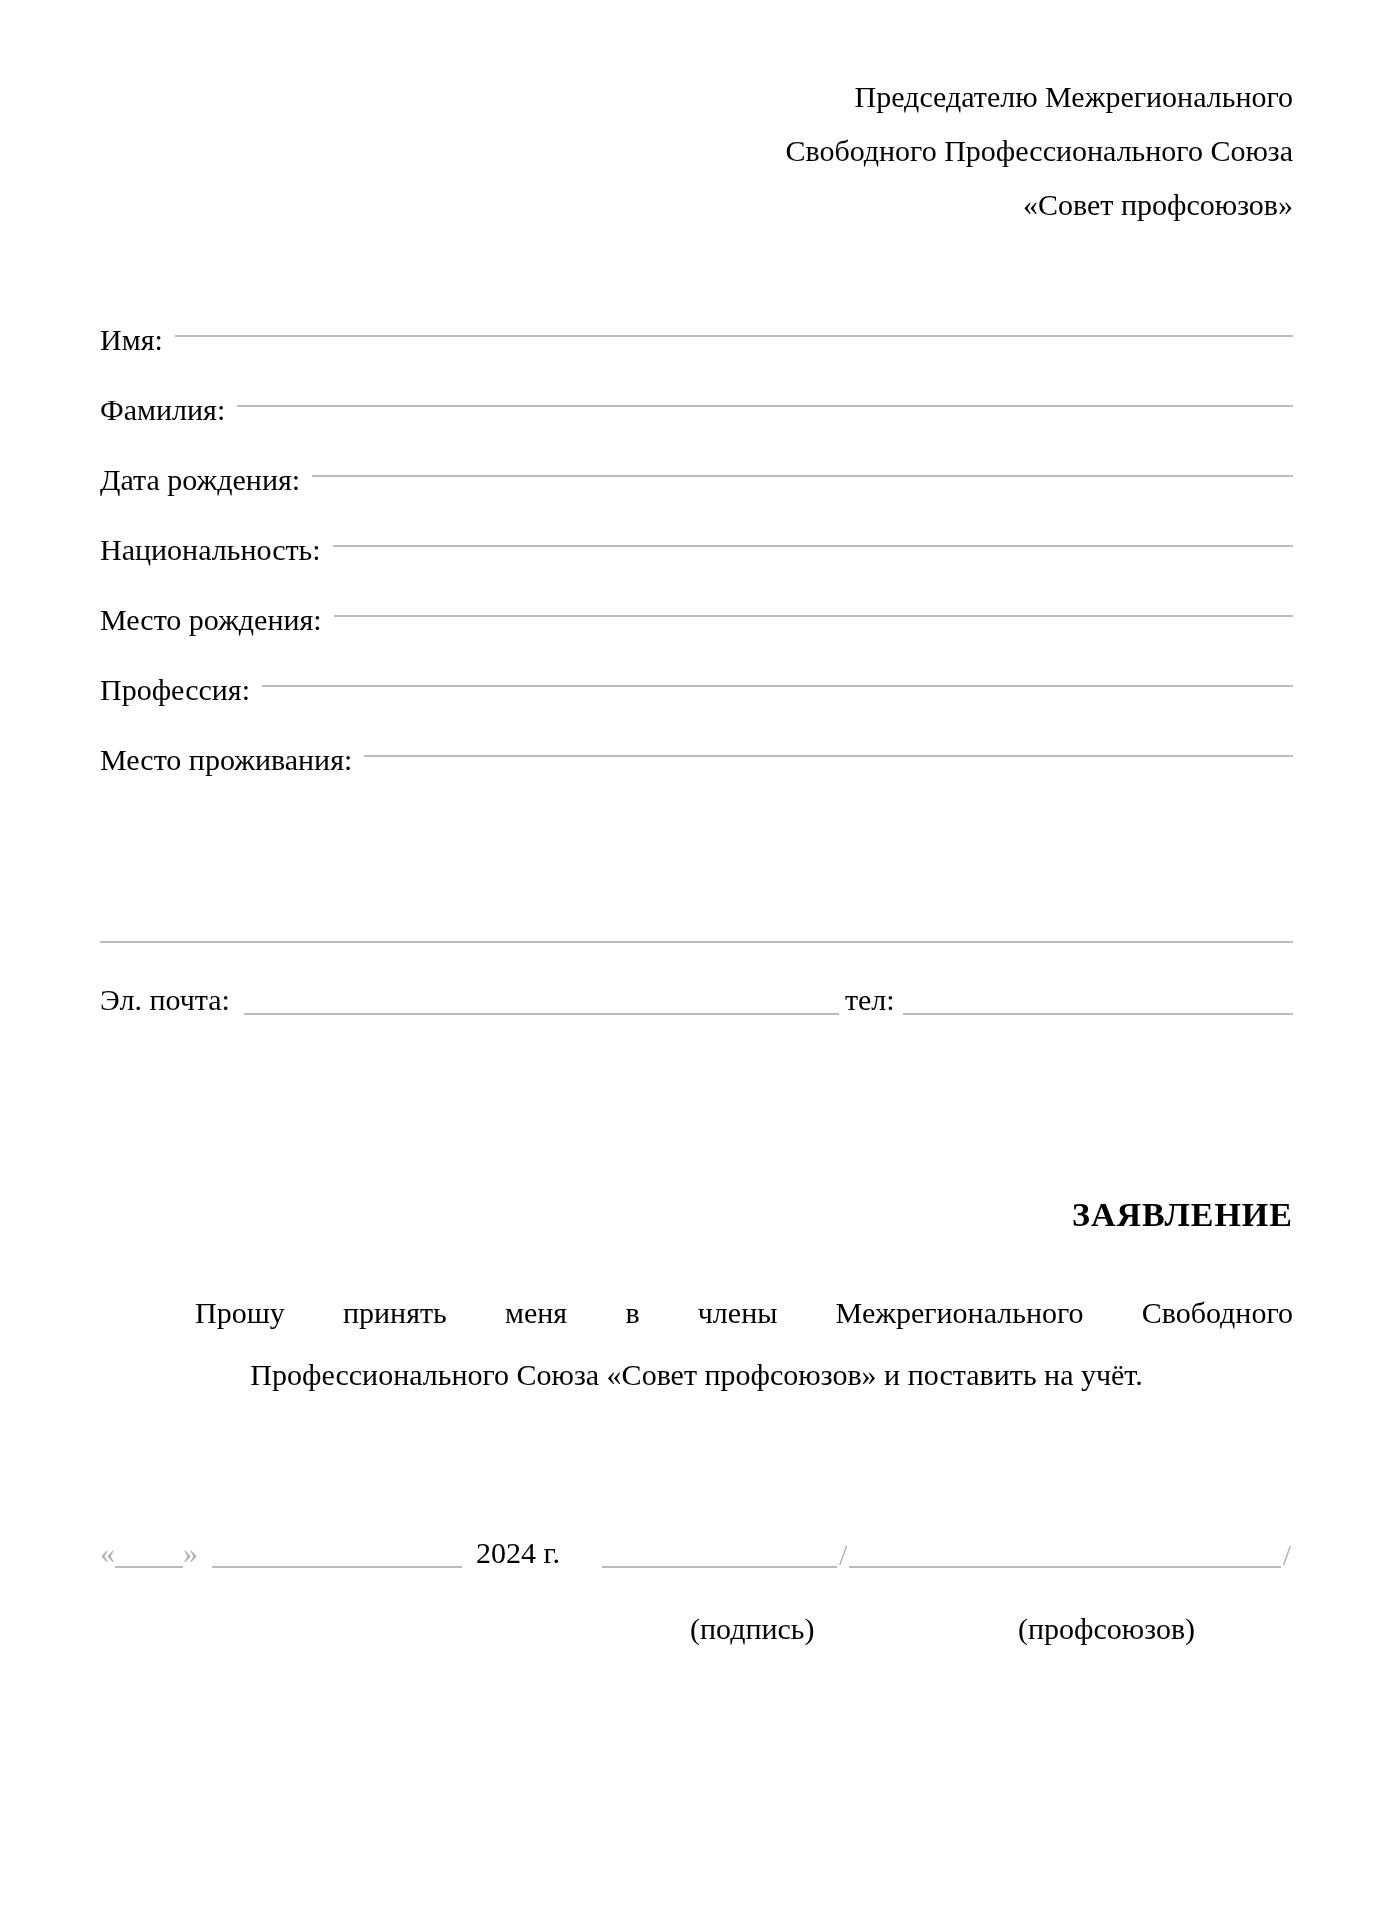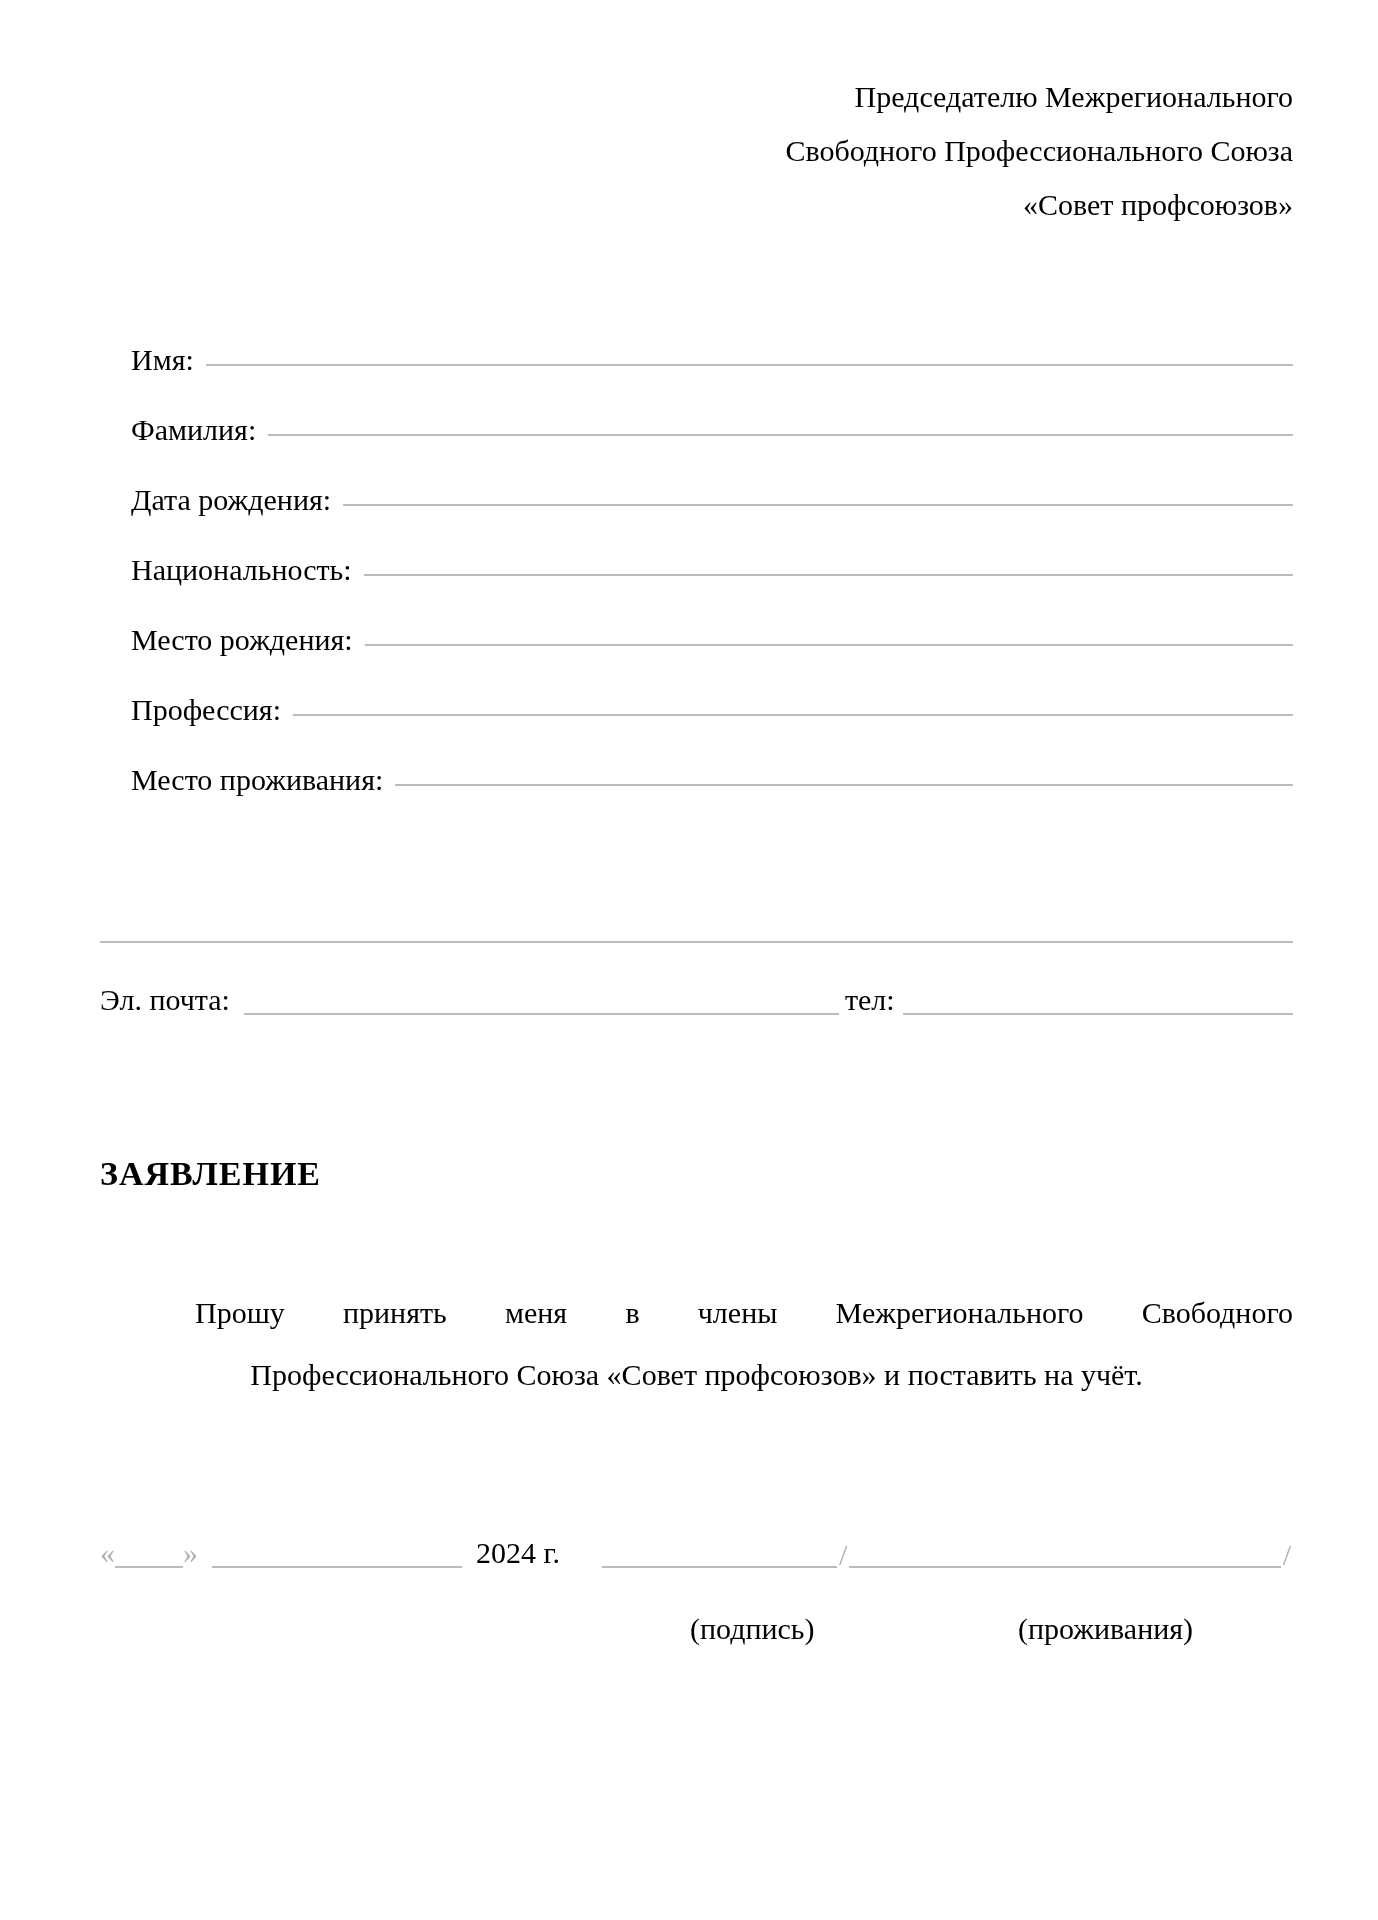--- a/index.html
+++ b/index.html
@@ -12,21 +12,21 @@
     overflow:hidden;
   }
   
   .addr {
     position:absolute; top:70px; left:100px; right:85px;
     text-align:right;
     font-size:30px; line-height:54px;
   }
   
   .fields { position:absolute; top:325px; left:100px; right:85px; }
-  .field-row { display:flex; align-items:center; height:70px;margin-left:31px; }
+  .field-row { display:flex; align-items:flex-start; height:70px; }
   .field-row .lbl { font-size:30px; line-height:1; white-space:nowrap; }
   .blank {
     flex:1 1 auto;
     border-bottom:2px solid #bcbcbc;
     margin-left:12px;
     height:10px;
   }
   .fullline {
     position:absolute; top:941px; left:100px; right:85px;
     border-bottom:2px solid #bcbcbc; height:0;
@@ -34,22 +34,22 @@
   .contact-row {
     position:absolute; top:945px; left:100px; right:85px;
     display:flex; align-items:flex-end; height:70px;
   }
   .contact-row .lbl { font-size:30px; line-height:1; white-space:nowrap; }
   .blank-email { flex:0 0 595px; border-bottom:2px solid #bcbcbc; margin-left:14px; height:10px; }
   .contact-row .lbl.tel { margin-left:6px; }
   .blank-phone { flex:1 1 auto; border-bottom:2px solid #bcbcbc; margin-left:8px; height:10px; }
   
   .doc-title {
-    position:absolute; top:1155px; left:100px; right:85px;
-    text-align:left;
+    position:absolute; top:1196px; left:100px; right:85px;
+    text-align:right;
     font-size:34px; font-weight:bold; letter-spacing:1px;
   }
   
   .body-par {
     position:absolute; top:1282px; left:100px; right:85px;
     font-size:30px; line-height:62px;
   }
   .body-line1 {
     text-align:justify;
     text-align-last:justify;
@@ -144,16 +144,16 @@
     <span class="u month"></span>
     <span class="year">2024 г.</span>
     <span class="u sign"></span>
     <span class="gray slash">/</span>
     <span class="u decode"></span>
     <span class="gray slash">/</span>
   </div>
 
   <div class="captions">
     <span class="cap-sign">(подпись)</span>
-    <span class="cap-decode">(проживания)</span>
+    <span class="cap-decode">(профсоюзов)</span>
   </div>
 
 </div>
 
 </body></html>

